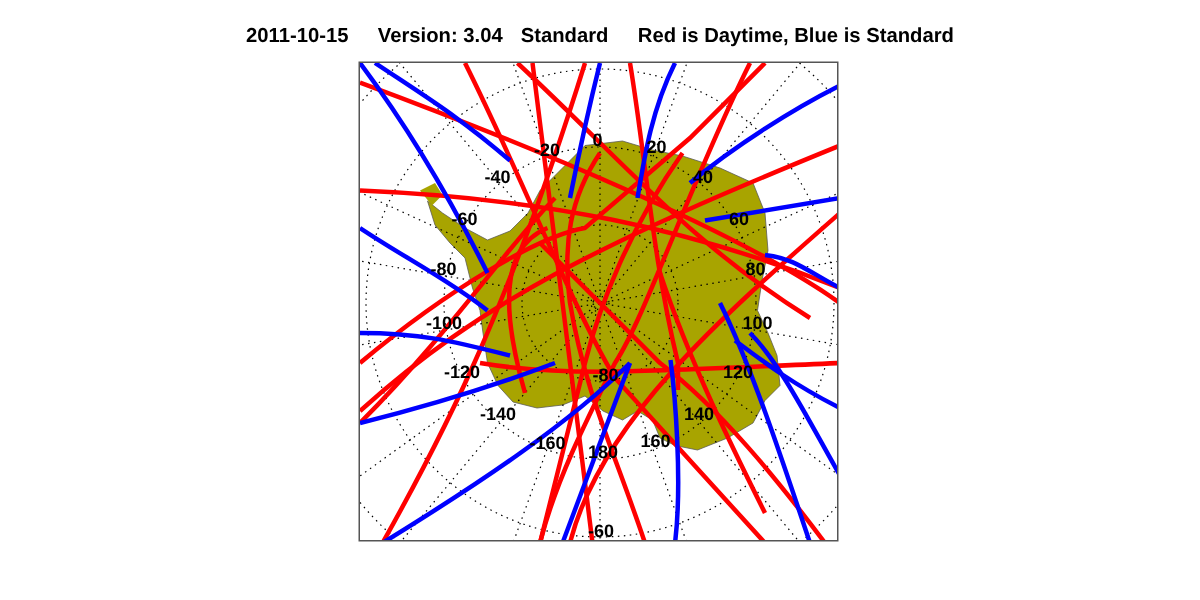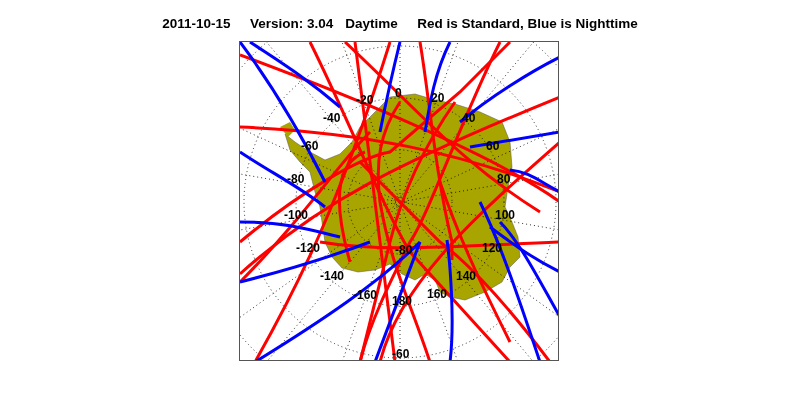--- a/index.html
+++ b/index.html
@@ -6,21 +6,21 @@
   body { width:800px; height:400px; position:relative; overflow:hidden; font-family:"Liberation Sans", sans-serif; }
   .title { position:absolute; left:0; top:16px; width:800px; text-align:center; font-weight:bold; font-size:13.5px; color:#000; white-space:pre; }
   .title span { margin:1px 6px; }
   .map-frame { position:absolute; left:239px; top:41px; width:320px; height:320px; border:1px solid #555; box-sizing:border-box; overflow:hidden; background:#fff; }
   svg { position:absolute; left:0; top:0; }
   .lbl { font-family:"Liberation Sans", sans-serif; font-weight:bold; font-size:12px; fill:#000; }
 </style>
 </head>
 <body>
 
-<div class="title"><span>2011-10-15</span>  <span>Version: 3.04</span><span>Daytime</span>  <span>Red is Standard, Blue is Nighttime</span></div>
+<div class="title"><span>2011-10-15</span>  <span>Version: 3.04</span><span>Standard</span>  <span>Red is Daytime, Blue is Standard</span></div>
 
 <div class="map-frame">
   <svg width="320" height="320" viewBox="0 0 320 320">
 
     <path fill="#A8A400" stroke="#555" stroke-width="0.5" d="M150,55 L175,52 L195,58 L215,62 L240,70 L262,80 L270,100 L272,125 L268,145 L265,165 L272,180 L278,195 L280,215 L270,225 L262,240 L245,250 L225,258 L210,255 L200,250 L195,238 L185,232 L175,238 L162,232 L150,222 L135,228 L118,230 L102,226 L92,215 L85,200 L82,180 L80,165 L75,150 L70,130 L60,120 L50,108 L45,92 L55,100 L70,110 L85,118 L100,112 L112,100 L120,85 L135,70 Z"></path>
     <path fill="#A8A400" d="M40,85 L50,80 L55,88 L48,95 Z"></path>
 
     <g fill="none" stroke="#000" stroke-width="0.8" stroke-dasharray="1,3">
       <circle cx="160" cy="160" r="6"></circle>
       <circle cx="160" cy="160" r="52"></circle>

